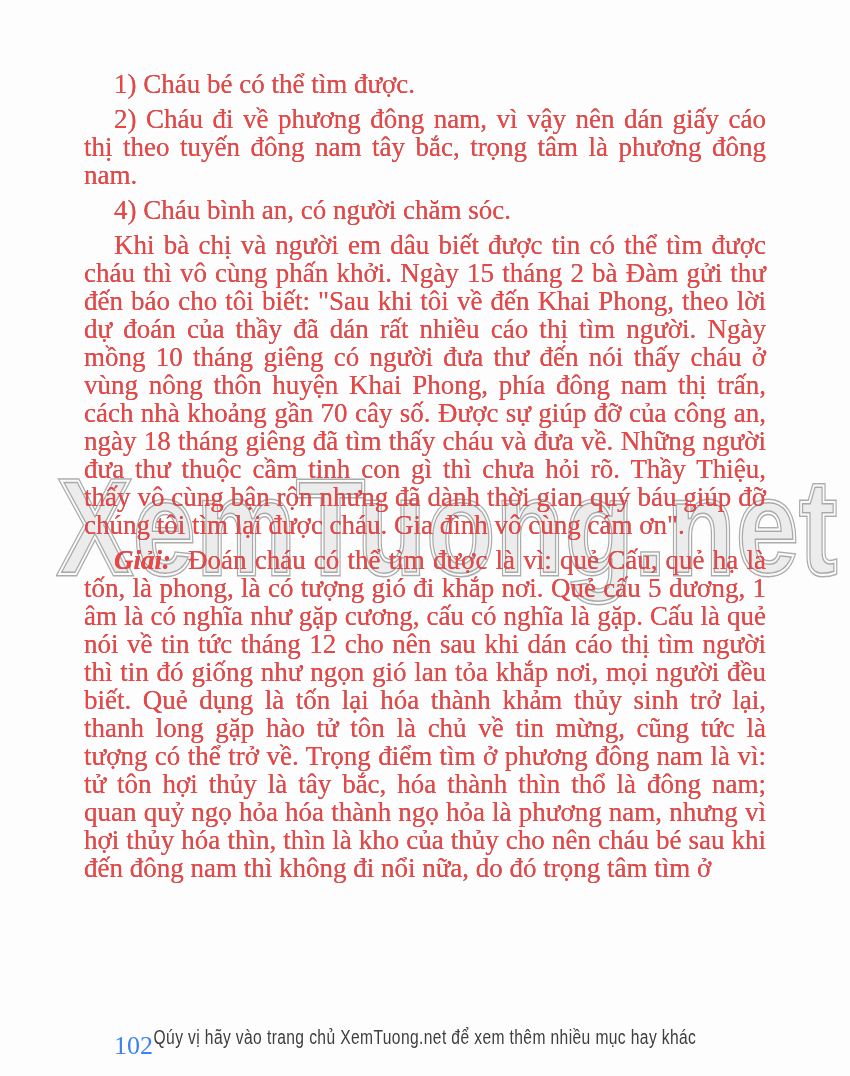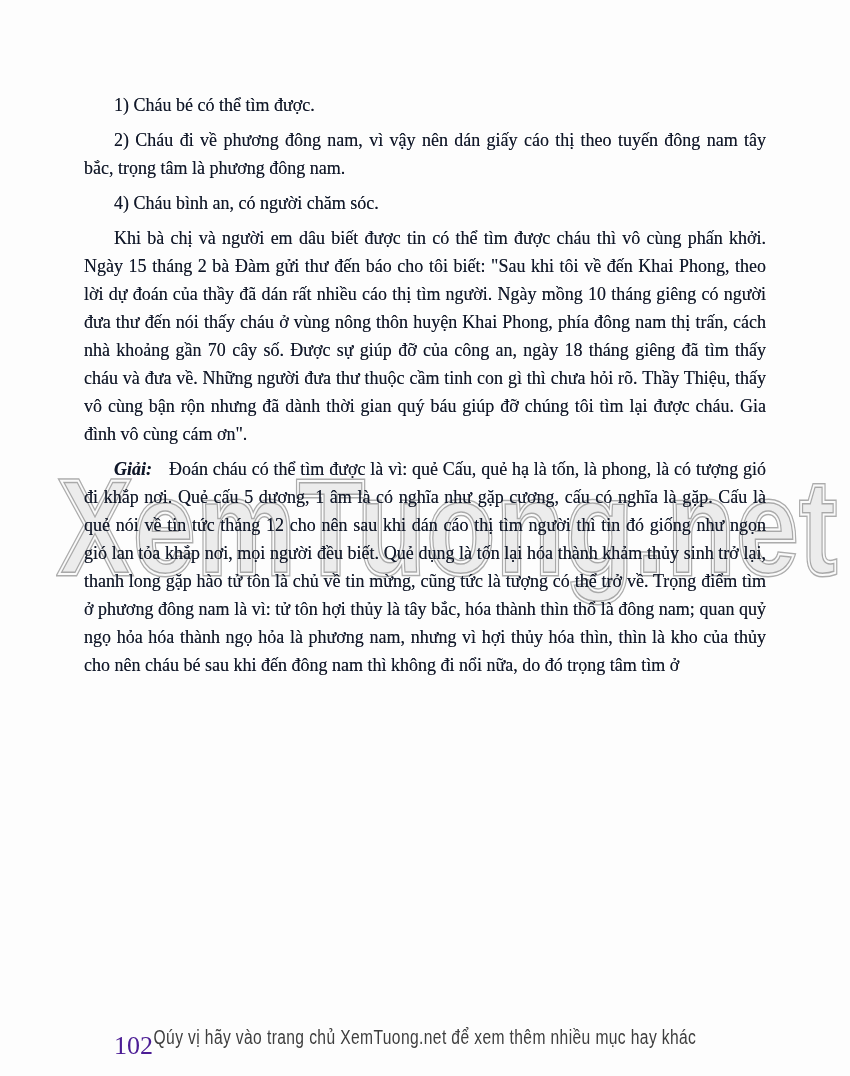--- a/index.html
+++ b/index.html
@@ -10,25 +10,25 @@
     height: 1076px;
     background: #fdfdfd;
     overflow: hidden;
     font-family: "Liberation Serif", "DejaVu Serif", serif;
   }
 
   
   .text-block {
     position: absolute;
     left: 84px;
-    top: 91px;
+    top: 70px;
     width: 682px;
     z-index: 2;
-    color: #0f172a;
-    font-size: 18px;
+    color: #ef4444;
+    font-size: 27px;
     line-height: 28px;
     text-align: justify;
     text-shadow: 0 0 0.4px rgba(0,0,0,0.55);
   }
   .para {
     margin: 0 0 7px 0;
     text-indent: 30px;
   }
   .lead {
     font-style: italic;
@@ -66,21 +66,21 @@
   }
 
   
   .pagenum {
     position: absolute;
     left: 114px;
     top: 1031px;
     z-index: 3;
     font-family: "Liberation Serif", "DejaVu Serif", serif;
     font-size: 26px;
-    color: #4c1d95;
+    color: #3b82f6;
   }
 
   
   .footer {
     position: absolute;
     left: 0;
     top: 1026px;
     width: 850px;
     text-align: center;
     z-index: 4;

